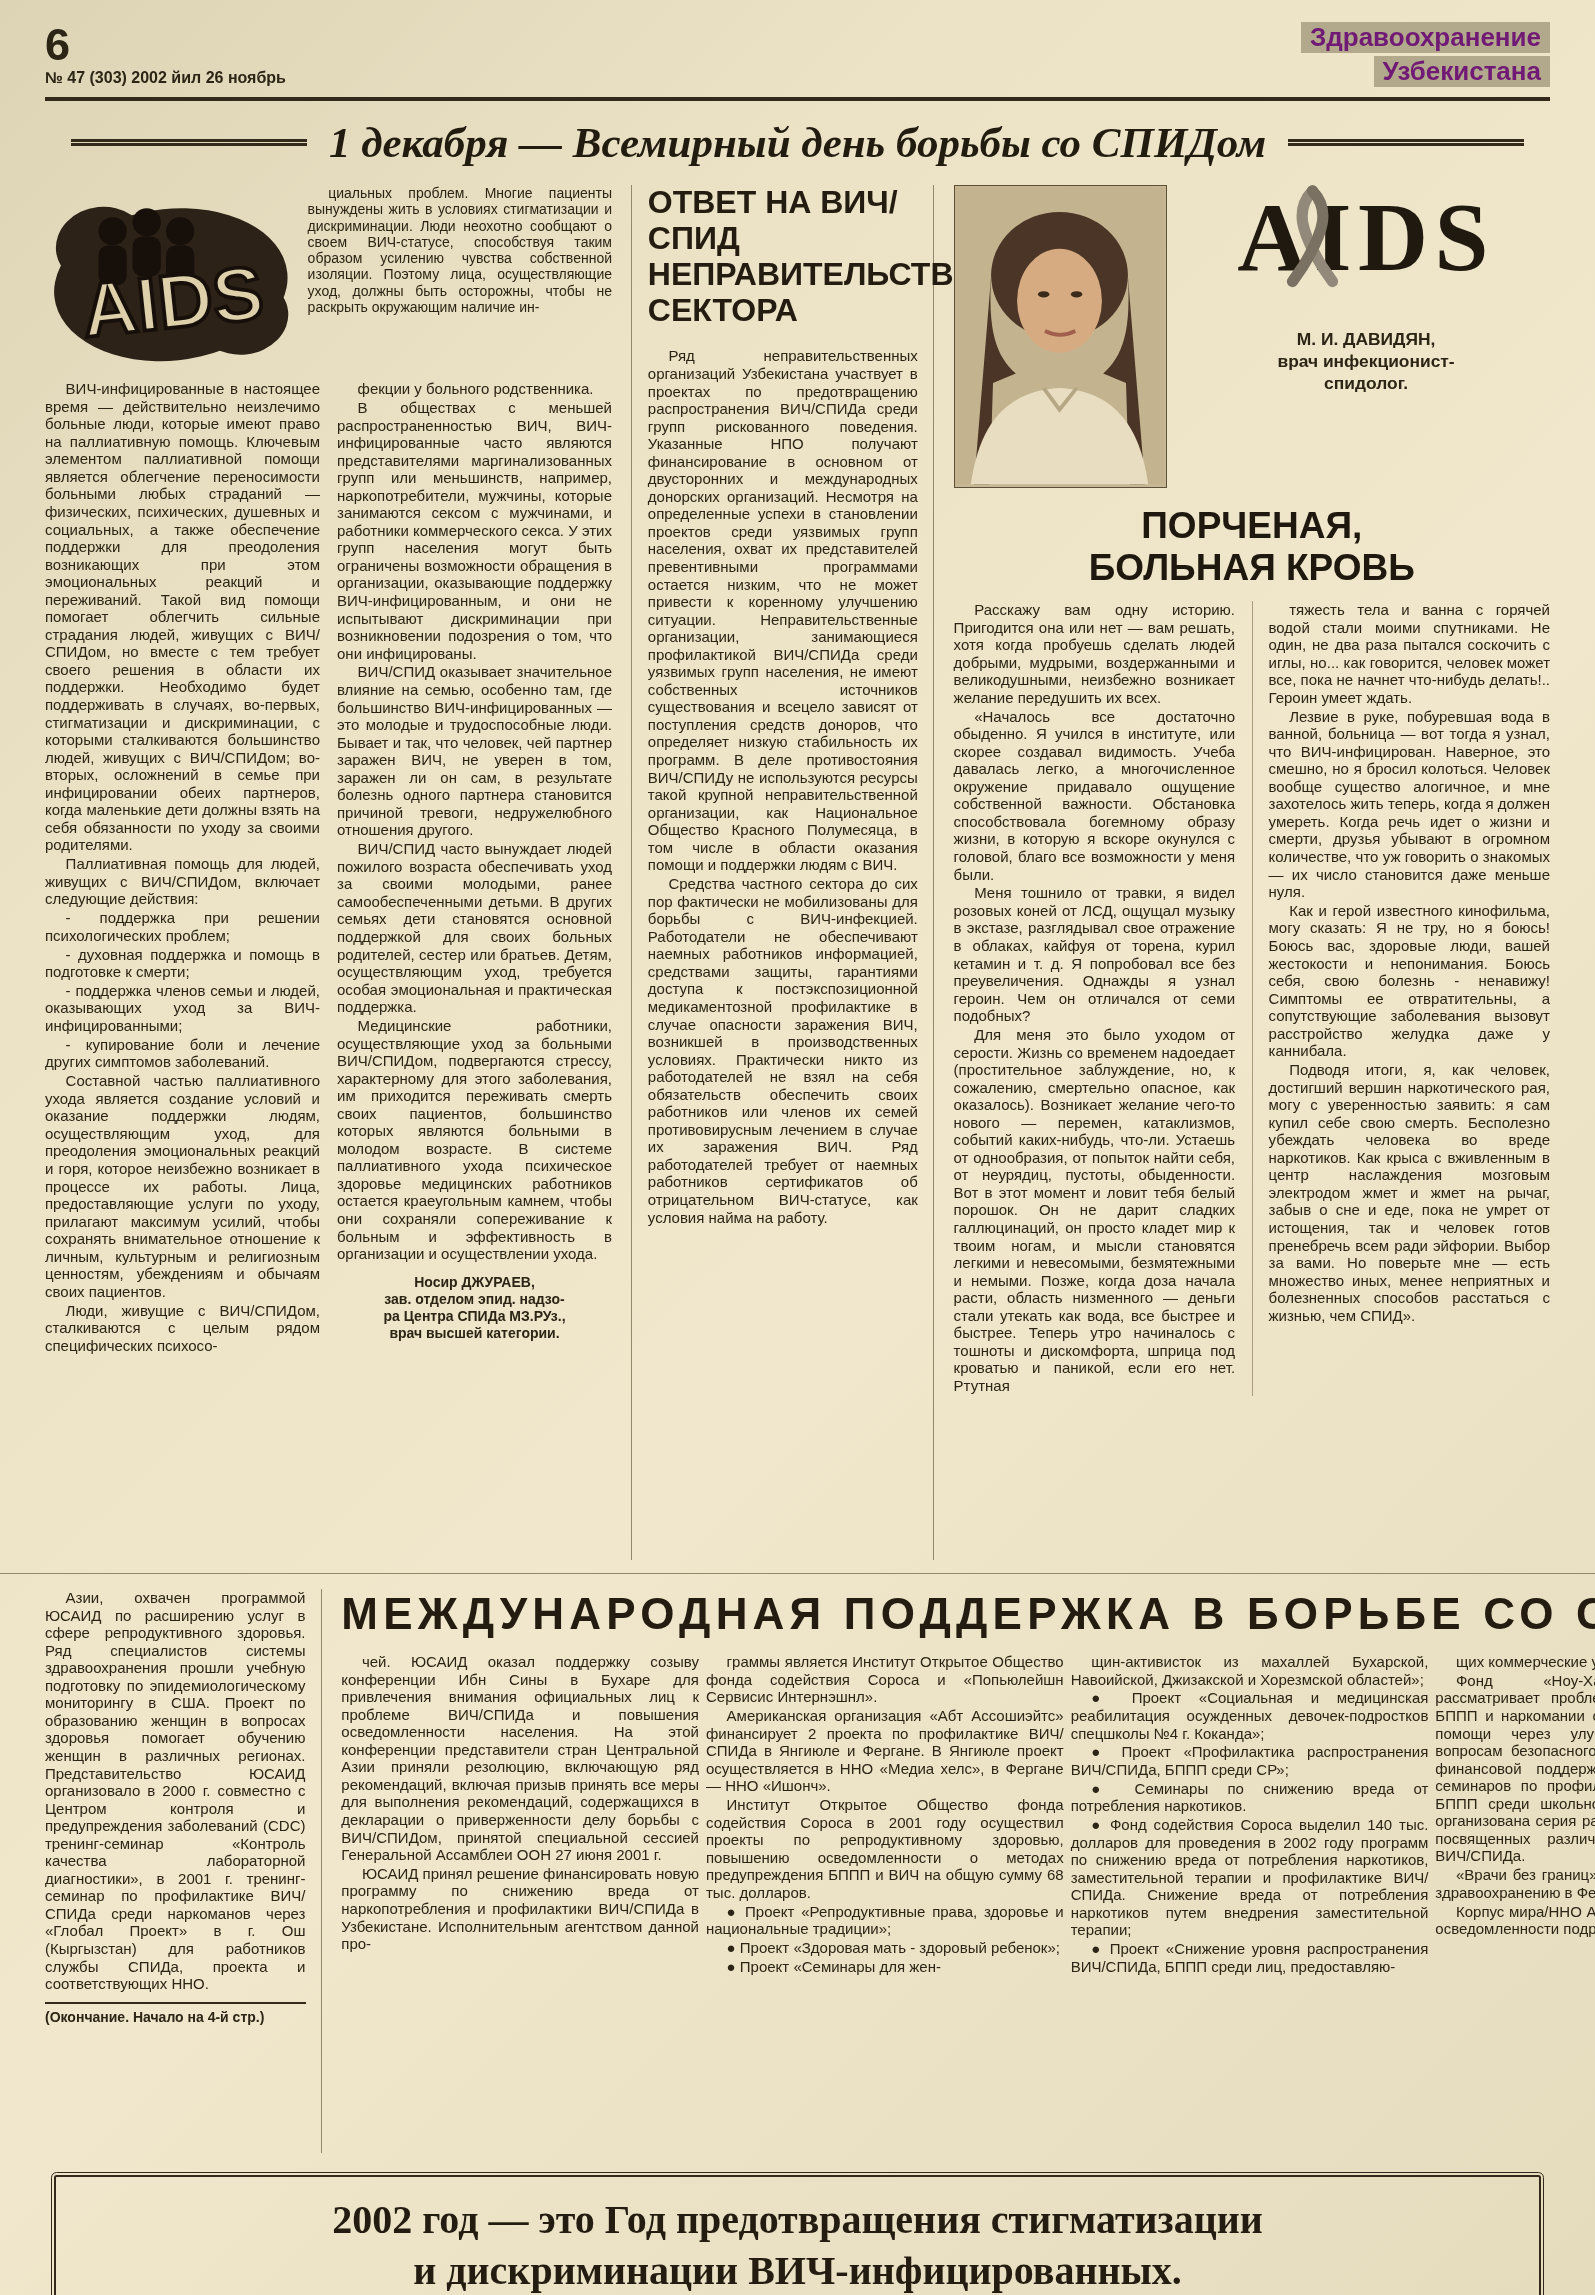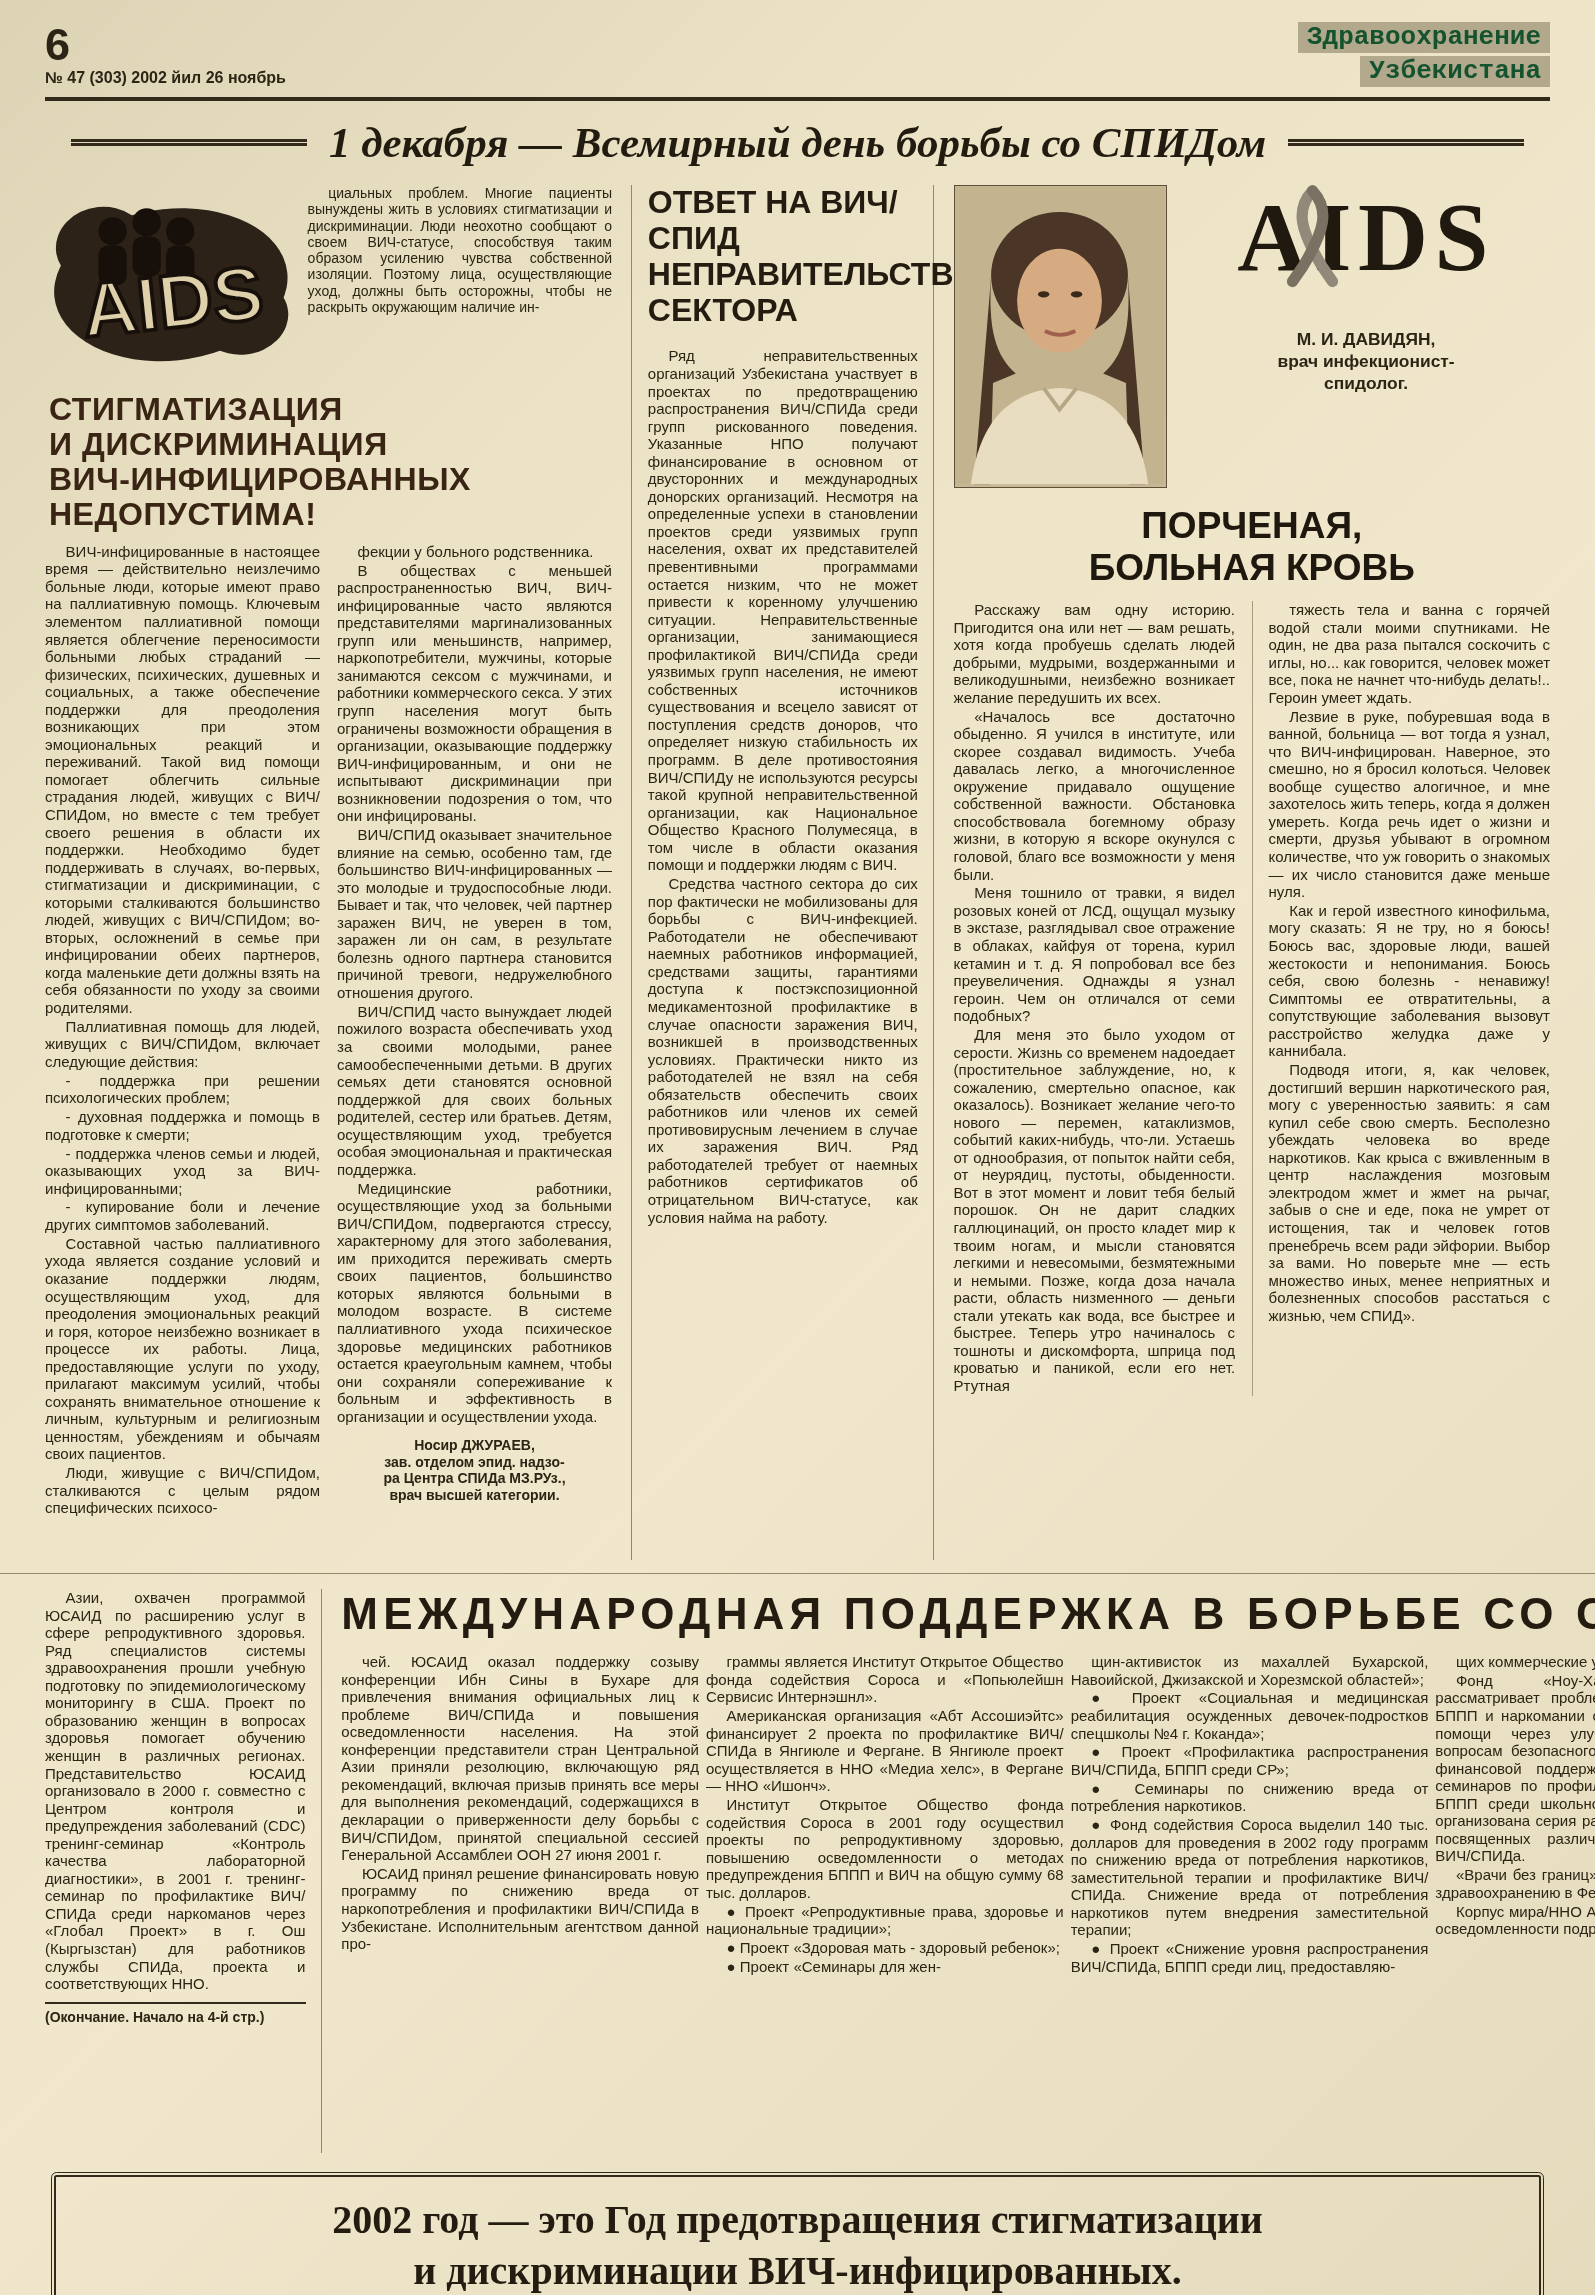--- a/index.html
+++ b/index.html
@@ -7,21 +7,21 @@
   .page {
     position: relative; width: 1595px; height: 2295px; margin: 0 auto;
     background: linear-gradient(135deg,#ddd4b6 0%, #ece3c6 25%, #f0e7cc 55%, #e5dcbe 100%);
     color:#2c2414; font-family:"Liberation Sans", sans-serif; overflow:hidden;
   }
   
   .topbar { display:flex; justify-content:space-between; align-items:flex-end; padding:22px 45px 6.4px 45px; }
   .pagenum { font-size:45px; font-weight:bold; line-height:.9; }
   .issue { font-size:16px; font-weight:bold; margin-top:3.9px; }
   .masthead { text-align:right; }
-  .masthead div { display:inline-block; background:#b2a88c; color:#14532d; font-weight:bold; font-size:26px; padding:1.3px 9px; line-height:1.1;font-family:Liberation Mono, monospace; }
+  .masthead div { display:inline-block; background:#b2a88c; color:#701a75; font-weight:bold; font-size:26px; padding:1.3px 9px; line-height:1.1; }
   .masthead .m2 { margin-top:2.6px; }
   .toprule { height:3.9px; background:#332a1b; margin:3.9px 45px 0 45px; }
   
   .banner { display:flex; align-items:center; gap:22px; padding:17px 71px 6.4px 71px; }
   .banner-rule { flex:1; height:7.7px; border-top:3.2px solid #332a1b; border-bottom:3.2px solid #332a1b; }
   .banner h1 { font-family:"Liberation Serif", serif; font-style:italic; font-weight:bold; font-size:43px; white-space:nowrap; color:#221b10; }
   
   .top-section { display:grid; grid-template-columns:567px 303px 1fr; gap:19.3px; padding:11.6px 45px 0 45px; height:1386px; overflow:hidden; }
   .paras p { text-indent:20.6px; margin:0 0 1.3px 0; }
   .bodytxt { font-size:15px; line-height:1.17; text-align:justify; }
@@ -98,24 +98,20 @@
               <circle cx="210" cy="72" r="22"></circle>
                 <rect x="188" y="94" width="44" height="62" rx="15"></rect>
             </g>
             <text x="195" y="222" text-anchor="middle" font-family="Liberation Sans, sans-serif" font-size="118" font-weight="bold" fill="#ddd0aa" stroke="#17100a" stroke-width="6" transform="rotate(-6 195 150)">AIDS</text>
           </svg>
         </div>
         <div class="lead-text paras bodytxt">
             <p>циальных проблем. Многие пациенты вынуждены жить в условиях стигматизации и дискриминации. Люди неохотно сообщают о своем ВИЧ-статусе, способствуя таким образом усилению чувства собственной изоляции. Поэтому лица, осуществляющие уход, должны быть осторожны, чтобы не раскрыть окружающим наличие ин-</p>
           </div>
       </div>
-      <h2 class="stigma-headline">СТИГМАТИЗАЦИЯ
-И ДИСКРИМИНАЦИЯ
-ВИЧ-ИНФИЦИРОВАННЫХ
-НЕДОПУСТИМА!</h2>
       <div class="two-col bodytxt">
         <div class="col paras">
             <p>ВИЧ-инфицированные в настоящее время — действительно неизлечимо больные люди, которые имеют право на паллиативную помощь. Ключевым элементом паллиативной помощи является облегчение переносимости больными любых страданий — физических, психических, душевных и социальных, а также обеспечение поддержки для преодоления возникающих при этом эмоциональных реакций и переживаний. Такой вид помощи помогает облегчить сильные страдания людей, живущих с ВИЧ/СПИДом, но вместе с тем требует своего решения в области их поддержки. Необходимо будет поддерживать в случаях, во-первых, стигматизации и дискриминации, с которыми сталкиваются большинство людей, живущих с ВИЧ/СПИДом; во-вторых, осложнений в семье при инфицировании обеих партнеров, когда маленькие дети должны взять на себя обязанности по уходу за своими родителями.</p>
             <p>Паллиативная помощь для людей, живущих с ВИЧ/СПИДом, включает следующие действия:</p>
             <p>- поддержка при решении психологических проблем;</p>
             <p>- духовная поддержка и помощь в подготовке к смерти;</p>
             <p>- поддержка членов семьи и людей, оказывающих уход за ВИЧ-инфицированными;</p>
             <p>- купирование боли и лечение других симптомов заболеваний.</p>
             <p>Составной частью паллиативного ухода является создание условий и оказание поддержки людям, осуществляющим уход, для преодоления эмоциональных реакций и горя, которое неизбежно возникает в процессе их работы. Лица, предоставляющие услуги по уходу, прилагают максимум усилий, чтобы сохранять внимательное отношение к личным, культурным и религиозным ценностям, убеждениям и обычаям своих пациентов.</p>
             <p>Люди, живущие с ВИЧ/СПИДом, сталкиваются с целым рядом специфических психосо-</p>

